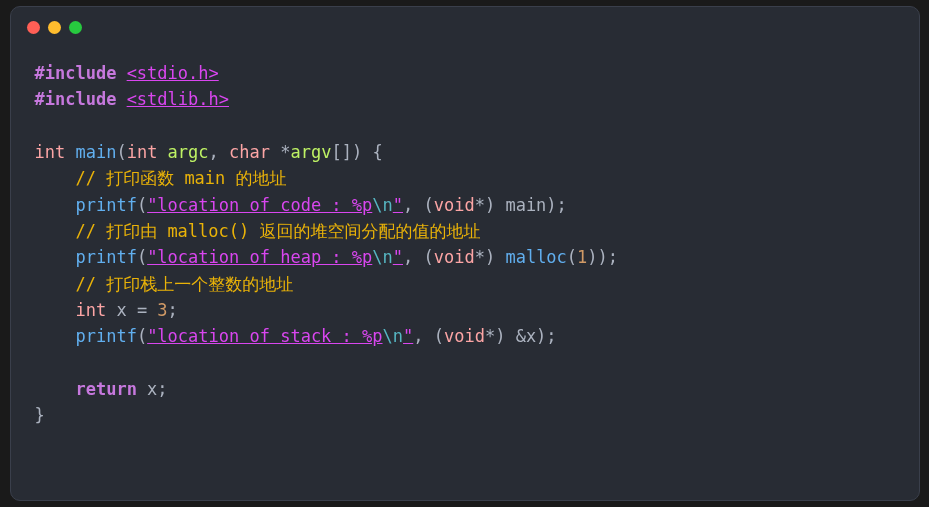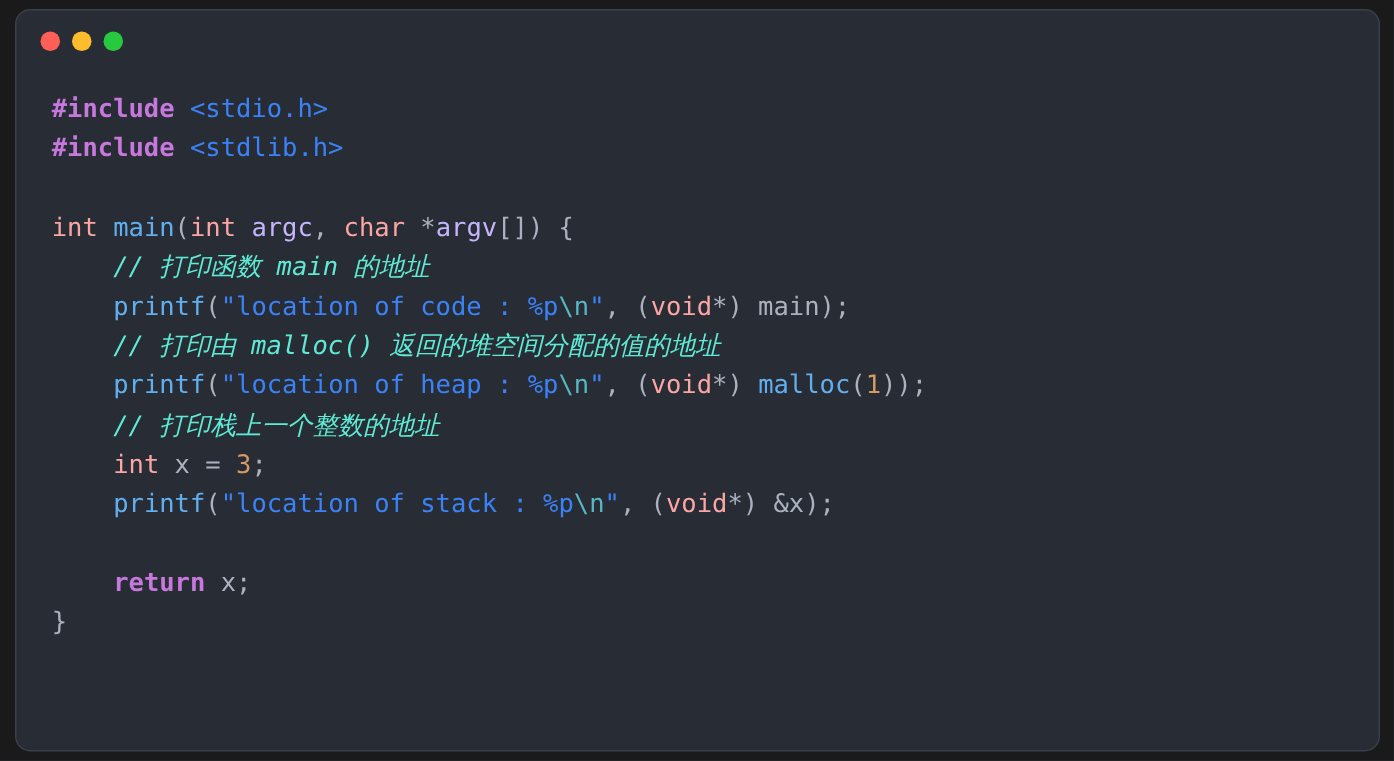--- a/index.html
+++ b/index.html
@@ -41,24 +41,24 @@
       font-family: 'Menlo', 'Monaco', 'Consolas', monospace;
       font-size: 17px;
       line-height: 1.55;
       color: #abb2bf;
       white-space: pre;
     }
     .keyword { color: #c678dd; font-weight: bold; }
     .type { color: #fca5a5; }
     .func-name { color: #61afef; text-align: center; }
     .func-call { color: #61afef; text-align: right; }
-    .param-orange { color: #c4b5fd; }
-    .string { color: #3b82f6; }
+    .param-orange { color: #bef264; }
+    .string { color: #d946ef; text-decoration: underline; }
     .escape { color: #56b6c2; }
-    .comment { color: #5eead4; font-style: italic; }
+    .comment { color: #eab308; }
     .number { color: #d19a66; }
     .punct { color: #abb2bf; }
     .paren { color: #abb2bf; }
     .brace { color: #abb2bf; }
   </style>
 </head>
 <body>
 
 <div class="window">
   <div class="titlebar">

